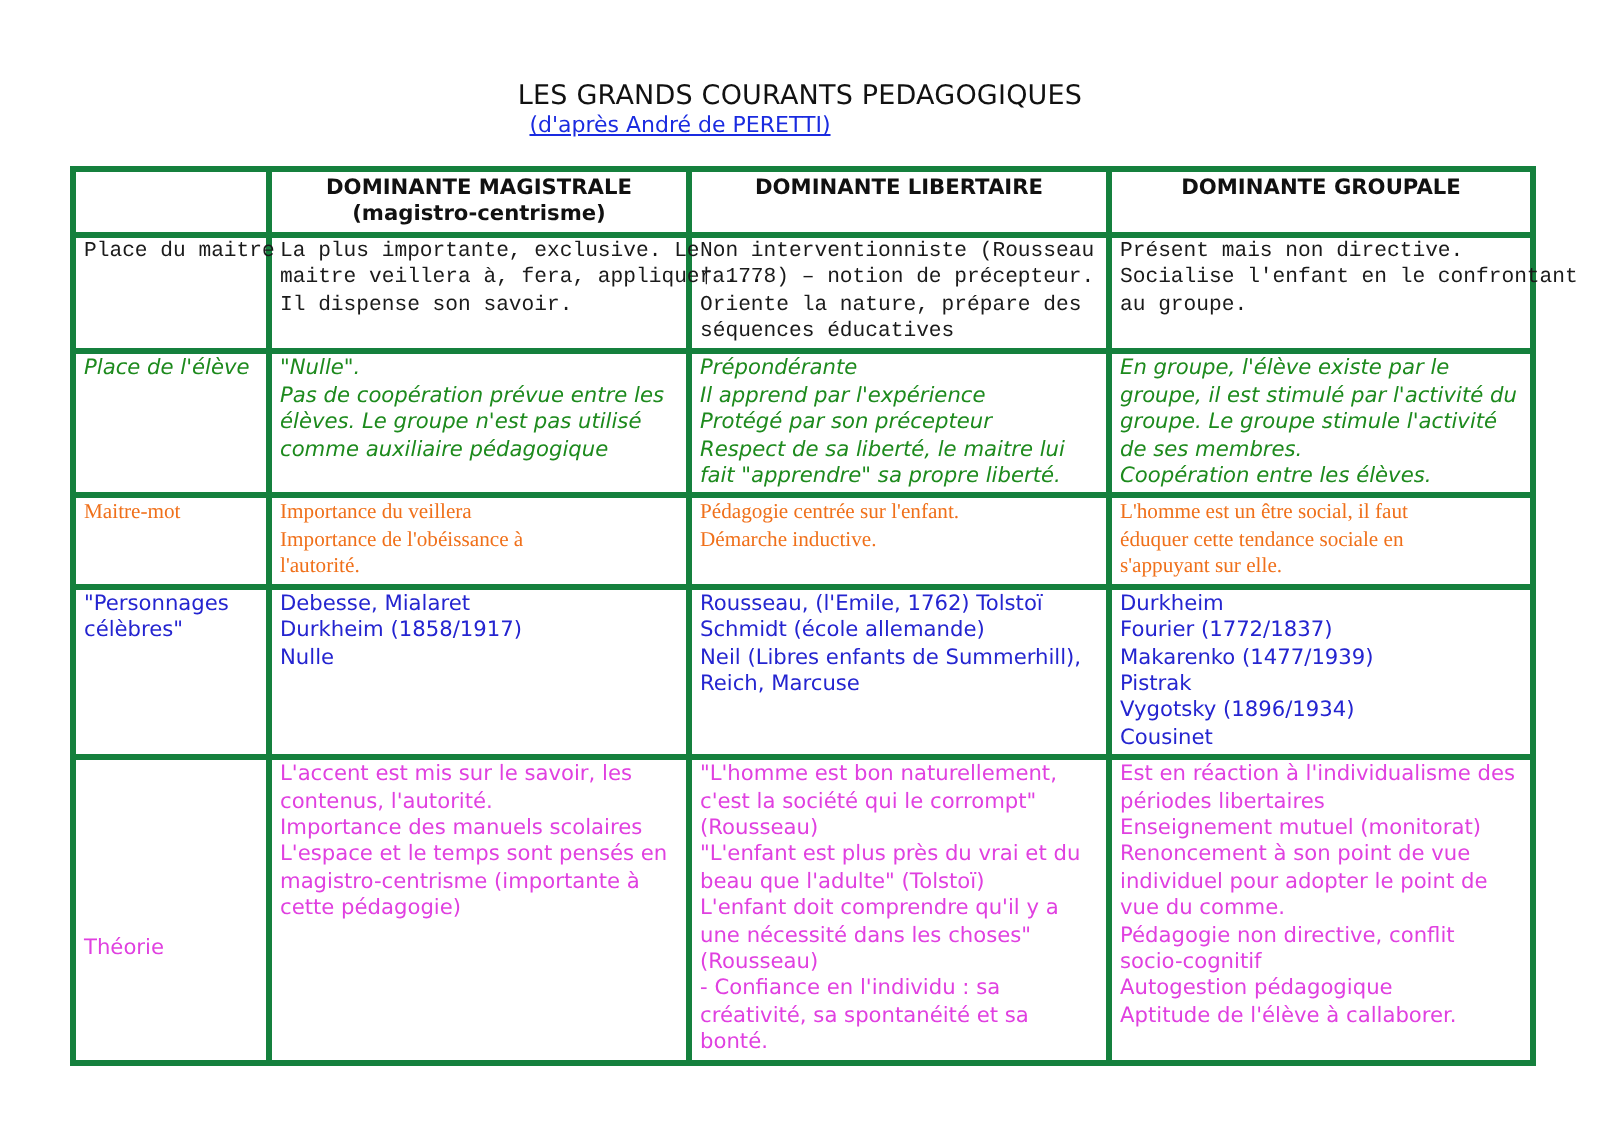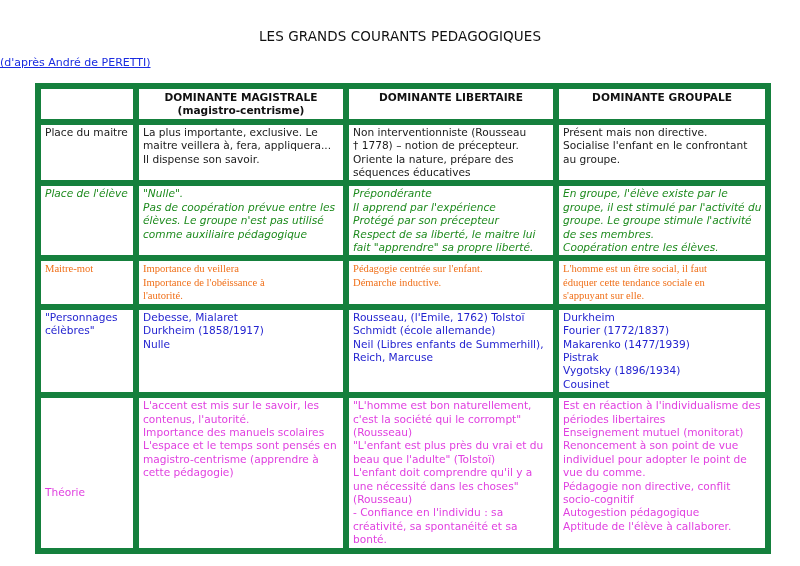--- a/index.html
+++ b/index.html
@@ -1,31 +1,31 @@
 <!DOCTYPE html>
 <html><head>
   <meta charset="utf-8">
   <style>
     html, body { margin: 0; padding: 0; background: #ffffff; }
     body { width: 800px; height: 566px; position: relative; overflow: hidden;
            font-family: "DejaVu Sans", sans-serif; }
-    .title { position: absolute; left: 0; width: 800px; top: 28px; text-align: center;
+    .title { position: absolute; left: 0; width: 800px; top: 40px; text-align: center;
              font-size: 13.5px; color: #111; letter-spacing: 0.1px; }
-    .subtitle { position: absolute; left: 0; width: 680px; top: 56px; text-align: left;
+    .subtitle { position: absolute; left: 0; width: 680px; top: 56px; text-align: center;
                 font-size: 11px; color: #1a2be0; }
     .subtitle span { text-decoration: underline; }
     table.grid { position: absolute; left: 35px; top: 83px; border-collapse: collapse;
                  table-layout: fixed; width: 730px; }
-    table.grid td, table.grid th { border: 6px solid #15803d; vertical-align: top;
+    table.grid td, table.grid th { border: 3px solid #15803d; vertical-align: top;
                  padding: 1px 4px 1px 4px; font-size: 10.6px; line-height: 13.4px;
                  font-weight: normal; text-align: left; }
     table.grid th { font-weight: bold; text-align: center; color: #111; padding-top: 2px; }
     col.c0 { width: 98px; } col.c1 { width: 210px; } col.c2 { width: 210px; } col.c3 { width: 212px; }
     td.rowlabel { vertical-align: middle; }
-    .row-maitre td { color: #1a1a1a; }
+    .row-maitre td { color: #1a1a1a; font-family: Liberation Mono, monospace; }
     .row-eleve td { color: #1d8a1d; }
     .row-mot td { color: #f0701a; }
     .row-perso td { color: #2424d0; }
     .row-theorie td { color: #e040e0; }
     .row-theorie td.rowlabel { vertical-align: middle; padding-top: 40px; }
     .line { display: block; white-space: nowrap; }
     tr.h-head { height: 28px; }
     tr.h-maitre { height: 55px; }
     tr.h-eleve { height: 68px; font-style: italic; }
     tr.h-mot { height: 42px; font-family: Liberation Serif, serif; }
@@ -153,21 +153,21 @@
       </tr>
       <tr class="row-theorie h-theorie">
         <td class="rowlabel">
           <span class="line">Théorie</span>
         </td>
         <td>
           <span class="line">L'accent est mis sur le savoir, les</span>
           <span class="line">contenus, l'autorité.</span>
           <span class="line">Importance des manuels scolaires</span>
           <span class="line">L'espace et le temps sont pensés en</span>
-          <span class="line">magistro-centrisme (apprendre à</span>
+          <span class="line">magistro-centrisme (importante à</span>
           <span class="line">cette pédagogie)</span>
         </td>
         <td>
           <span class="line">"L'homme est bon naturellement,</span>
           <span class="line">c'est la société qui le corrompt"</span>
           <span class="line">(Rousseau)</span>
           <span class="line">"L'enfant est plus près du vrai et du</span>
           <span class="line">beau que l'adulte" (Tolstoï)</span>
           <span class="line">L'enfant doit comprendre qu'il y a</span>
           <span class="line">une nécessité dans les choses"</span>

